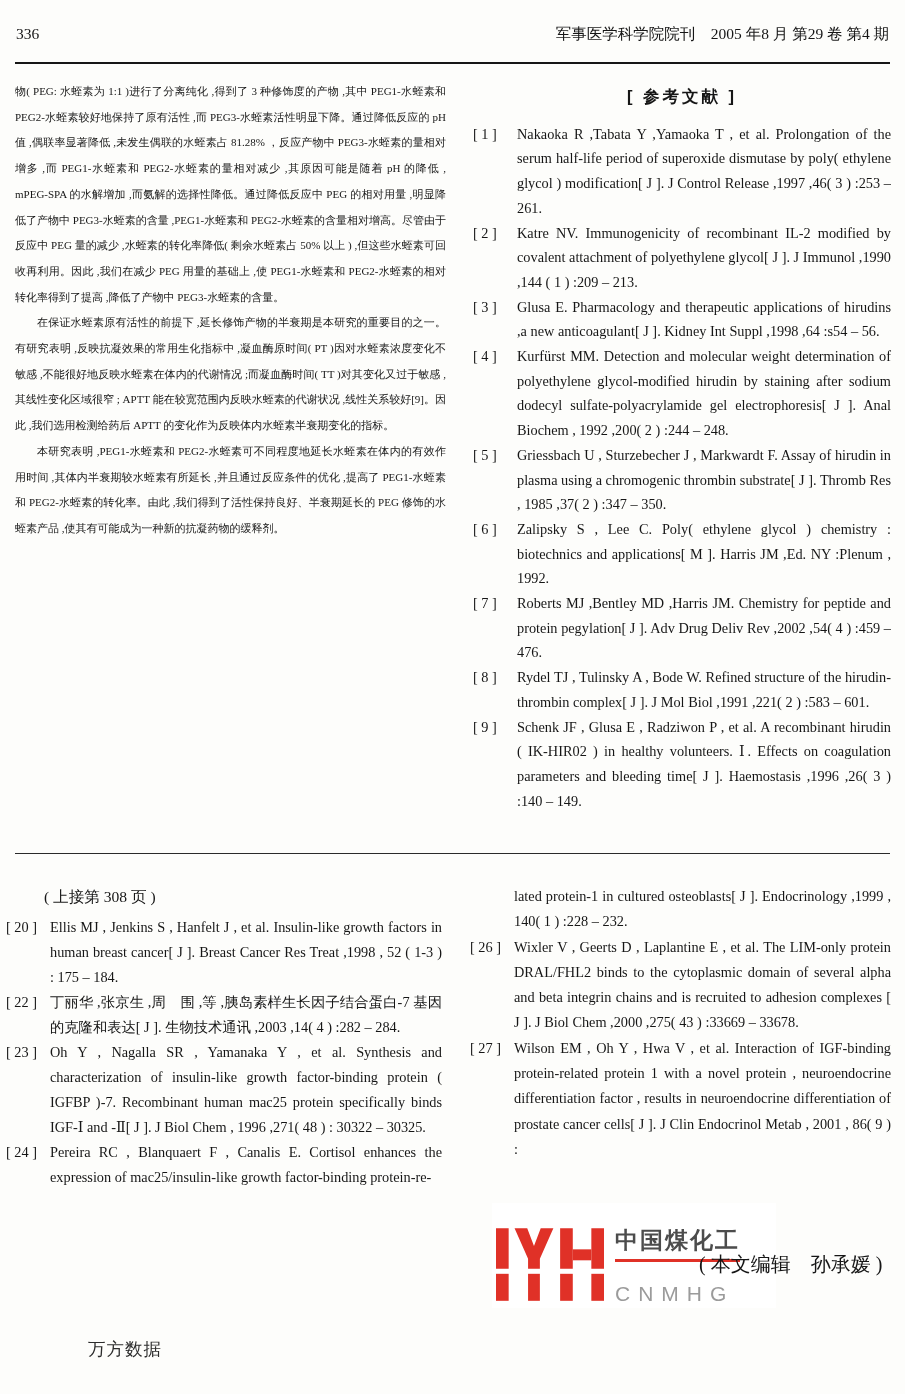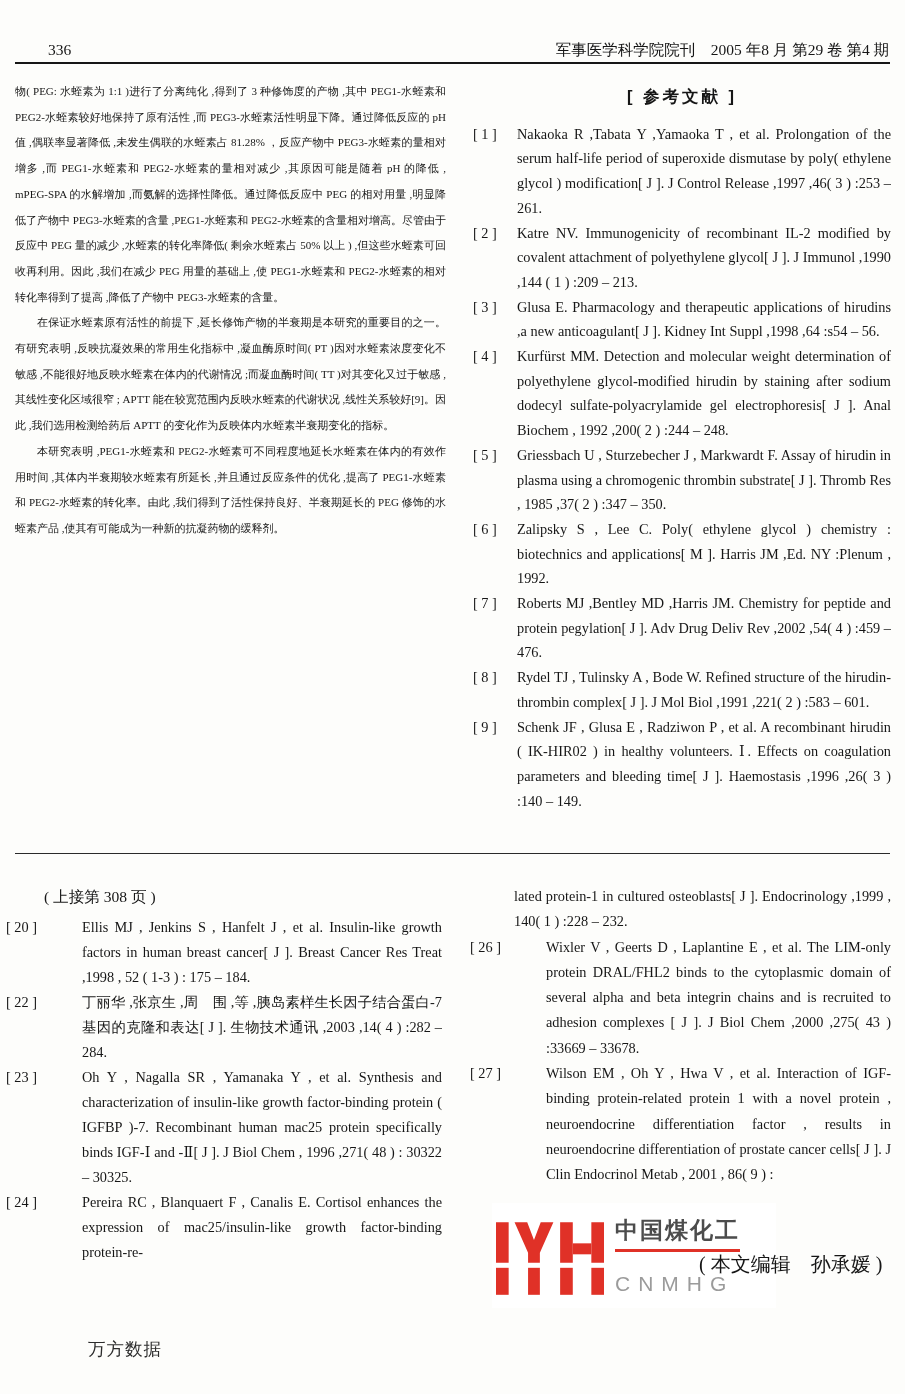--- a/index.html
+++ b/index.html
@@ -1,21 +1,21 @@
 <!DOCTYPE html>
 <html><head>
 <meta charset="utf-8">
 <style>
   html,body{margin:0;padding:0;background:#e8e8e8;}
   .page{position:relative;width:905px;height:1394px;margin:0 auto;background:#fdfdfb;
         font-family:"Liberation Serif","DejaVu Serif",serif;color:#161616;overflow:hidden;}
 
   
-  .hdr{position:absolute;left:16px;right:16px;top:40px;display:flex;
-       justify-content:space-between;align-items:baseline;font-size:15.5px;margin-left:32px;}
+  .hdr{position:absolute;left:16px;right:16px;top:24px;display:flex;
+       justify-content:space-between;align-items:baseline;font-size:15.5px;}
   .rule-top{position:absolute;left:15px;right:15px;top:62px;border-top:2.5px solid #161616;}
   .rule-mid{position:absolute;left:15px;right:15px;top:853px;border-top:1.5px solid #2a2a2a;}
 
   
   .col{position:absolute;text-align:justify;}
   .tl{left:15px;top:79px;width:431px;font-size:11px;line-height:25.7px;}
   .tl p{margin:0;}
   .tl p.ind{text-indent:2em;}
   .tr{left:473px;top:84px;width:418px;font-size:14.3px;line-height:24.7px;}
   .refs-title{text-align:center;font-weight:bold;font-size:16.5px;letter-spacing:3px;
@@ -23,25 +23,25 @@
   .ref{display:flex;}
   .refnum{flex:0 0 44px;white-space:nowrap;}
   .reftext{flex:1;text-align:justify;}
   .ed-note{ text-align:right;padding-right:12px;margin-top:9px;font-size:15.3px;}
 
   
   .bl{left:6px;top:884px;width:436px;font-size:14.3px;line-height:25px;}
   .br{left:470px;top:884px;width:421px;font-size:14.3px;line-height:25.3px;}
   .cont-note{font-size:15.6px;margin:0 0 6px 38px;text-align:left;}
   .ref-cont{margin-left:44px;text-align:justify;}
-  .bl .ref, .br .ref{margin-top:0px;gap:32px;}
+  .bl .ref, .br .ref{margin-top:0px;}
 
   
   .wm{position:absolute;left:492px;top:1203px;width:276px;height:101px;background:#ffffff;
-      display:flex;align-items:center;gap:11px;padding:2px 4px;z-index:5;}
+      display:flex;align-items:flex-end;gap:11px;padding:2px 4px;z-index:5;}
   .wm-logo{flex:0 0 auto;display:block;}
   .wm-right{display:flex;flex-direction:column;justify-content:center;}
   .wm-title{font-family:"Liberation Sans","DejaVu Sans",sans-serif;font-size:23px;font-weight:bold;
             color:#4c4c4c;letter-spacing:2px;border-bottom:3px solid #e03127;padding-bottom:3px;
             white-space:nowrap;}
   .wm-sub{font-family:"Liberation Sans","DejaVu Sans",sans-serif;font-size:21px;color:#9b9b9b;
           letter-spacing:8px;margin-top:20px;white-space:nowrap;}
   .ed-note2{position:absolute;left:699px;top:1251px;font-size:20px;z-index:6;white-space:nowrap;}
 
   

